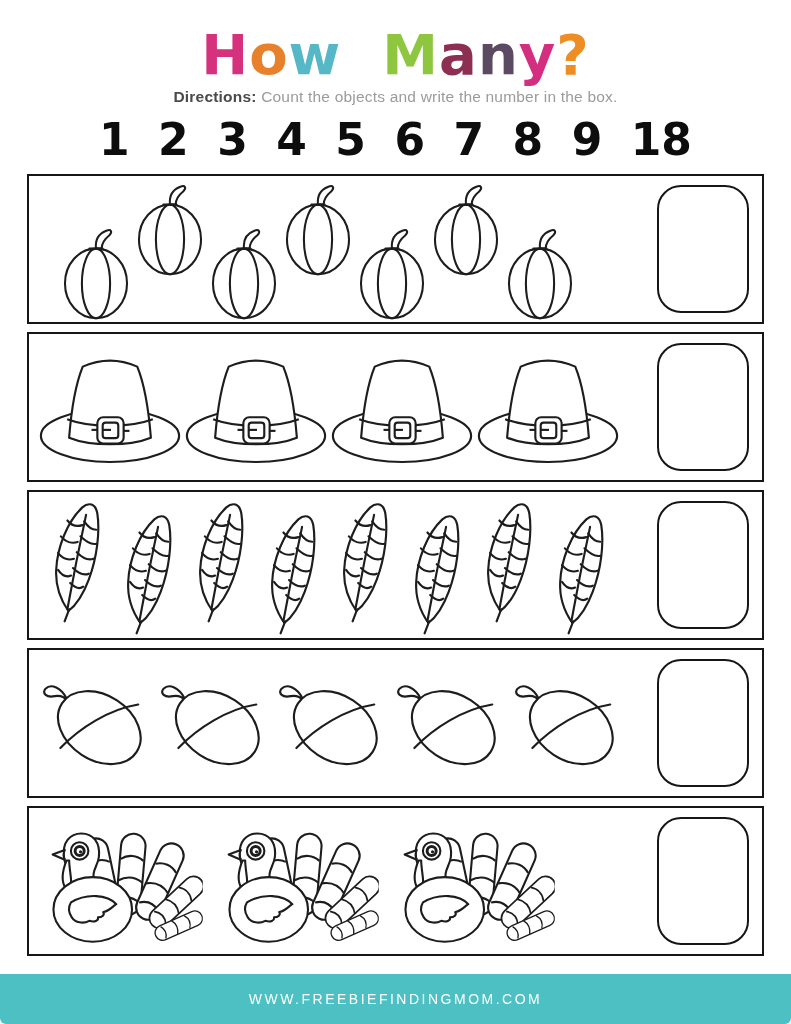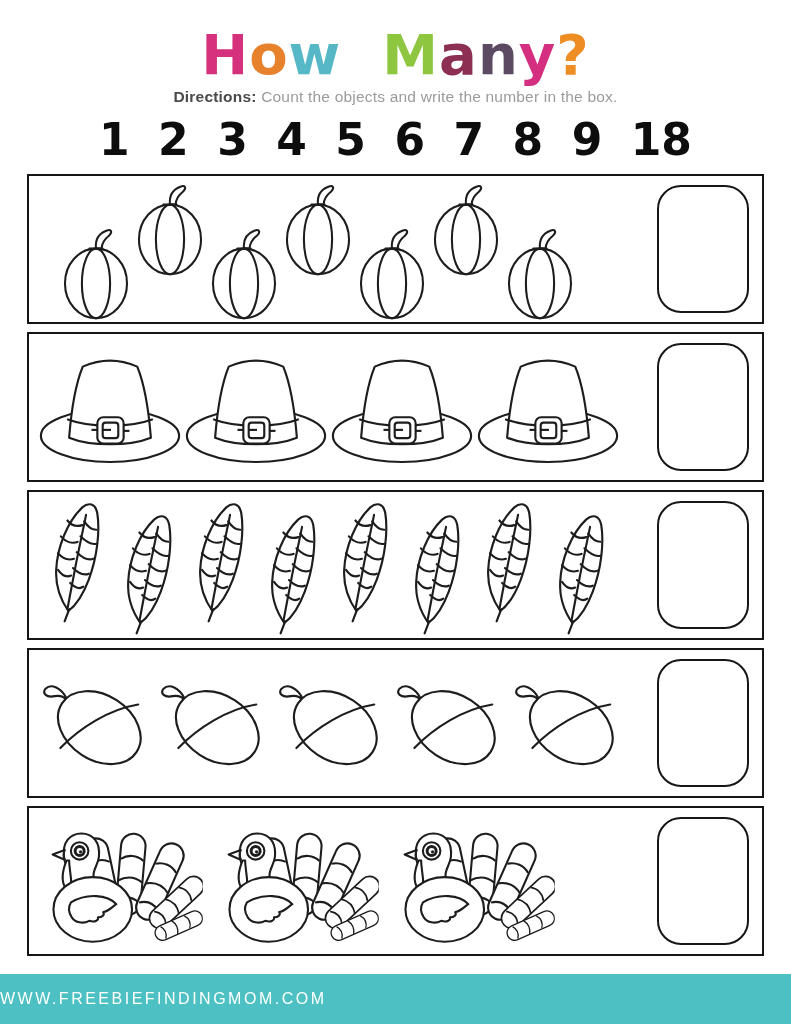--- a/index.html
+++ b/index.html
@@ -2,20 +2,21 @@
 <html><head>
 <meta charset="utf-8">
 <title>How Many?</title>
 <style>
   * { margin:0; padding:0; box-sizing:border-box; }
   html,body { background:#fff; }
   .page {
     position:relative; width:791px; height:1024px; margin:0 auto;
     background:#fff; overflow:hidden;
     font-family:"Liberation Sans", sans-serif;
+    border-radius:6px;
   }
   .title {
     margin-top:24px; text-align:center;
     font-family:"DejaVu Sans", sans-serif;
     font-size:56px; font-weight:800; letter-spacing:1px; line-height:62px;
   }
   .title span { display:inline-block; }
   .directions {
     text-align:center; margin-top:2px; font-size:15.5px; letter-spacing:.2px;
   }
@@ -52,22 +53,22 @@
   .row-feather .obj   { width:70px; height:126px; margin-right:2px; }
   .row-feather .hi    { margin-top:7px; }
   .row-feather .lo    { margin-top:19px; }
   .row-acorn .items { align-items:center; padding-left:10px; }
   .row-acorn .obj   { width:116px; height:102px; margin-right:2px; }
   .row-turkey .items { align-items:center; padding-left:12px; }
   .row-turkey .obj   { width:162px; height:131px; margin-right:14px; }
   .footer {
     position:absolute; left:0; right:0; bottom:0; height:50px;
     background:#4cc0c2; color:#fff;
-    display:flex; align-items:center; 
-    font-size:16px; letter-spacing:2.5px; font-weight:400;
+    display:flex; align-items:center; justify-content:center;
+    font-size:14px; letter-spacing:2.5px; font-weight:400;
   }
   .assets { position:absolute; width:0; height:0; overflow:hidden; }
 </style>
 </head>
 <body>
 
 <svg class="assets" aria-hidden="true" xmlns="http://www.w3.org/2000/svg">
   <defs>
     <g id="turkey-tail-feather-shape" fill="#fff" stroke="#1d1d1d" stroke-width="2.4">
       <rect x="-14" y="-88" width="28" height="93" rx="14"></rect>

